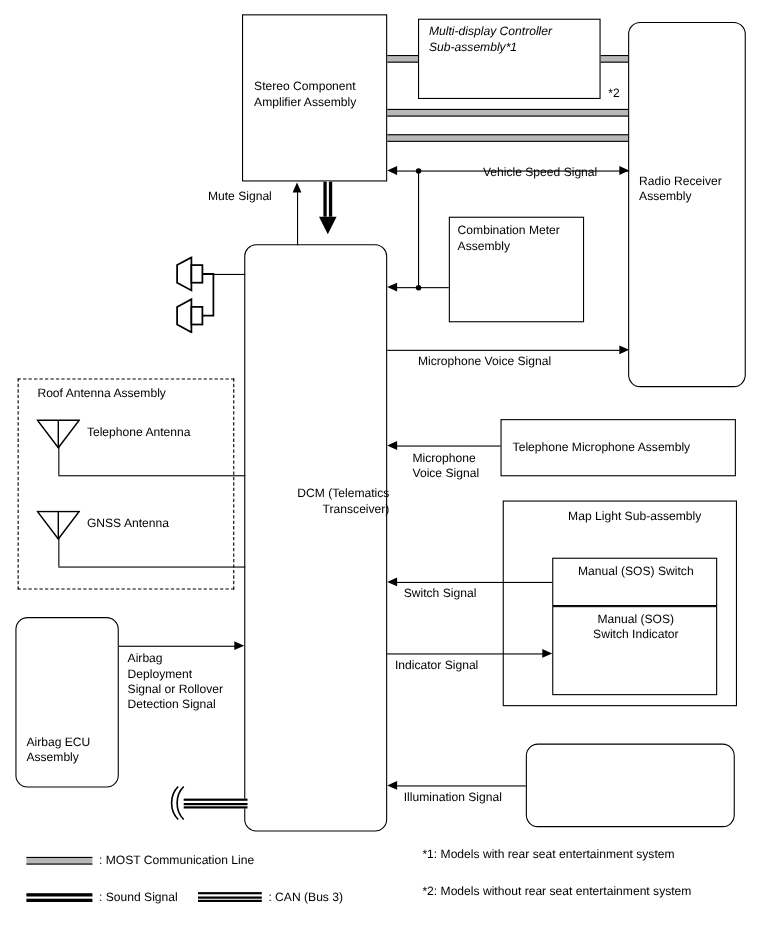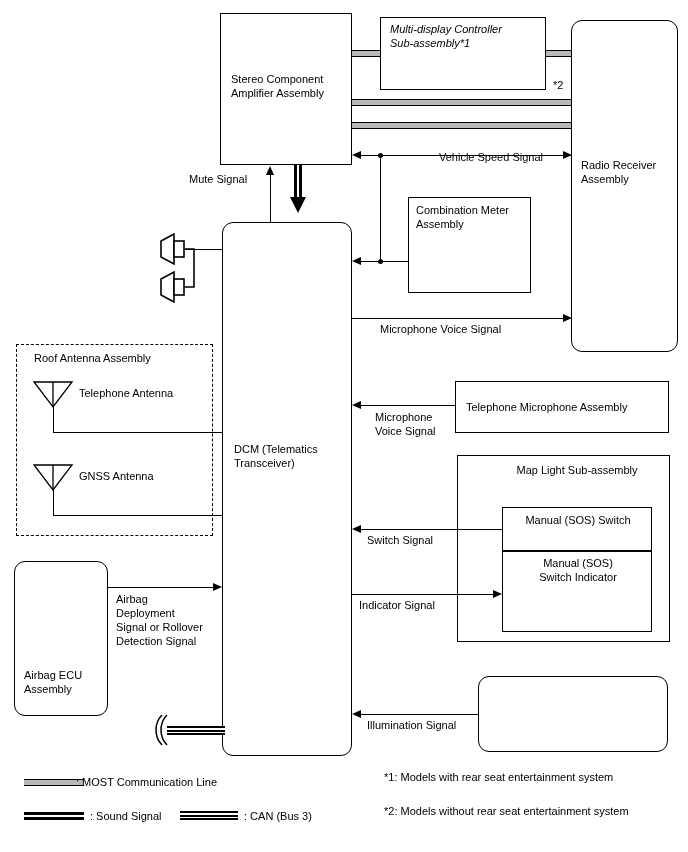--- a/index.html
+++ b/index.html
@@ -53,21 +53,21 @@
   <div class="btxt" style="left:581px;top:158px;width:100px;">Radio Receiver
 Assembly</div>
 
   <div class="note" style="left:553px;top:78px;">*2</div>
 
   <div class="box" style="left:408px;top:197px;width:123px;height:96px;"></div>
   <div class="btxt" style="left:416px;top:203px;width:120px;">Combination Meter
 Assembly</div>
 
   <div class="box round" style="left:222px;top:222px;width:130px;height:534px;"></div>
-  <div class="btxt" style="left:234px;top:442px;width:120px;">DCM (Telematics
+  <div class="btxt" style="left:234px;top:442px;width:120px;text-align:right;">DCM (Telematics
 Transceiver)</div>
 
   <div class="box" style="left:455px;top:381px;width:214px;height:52px;"></div>
   <div class="btxt" style="left:466px;top:400px;width:205px;">Telephone Microphone Assembly</div>
 
   <div class="box" style="left:457px;top:455px;width:213px;height:187px;"></div>
   <div class="btxt" style="left:482px;top:463px;width:190px;text-align:center;">Map Light Sub-assembly</div>
 
   <div class="box" style="left:502px;top:507px;width:150px;height:44px;"></div>
   <div class="btxt" style="left:508px;top:513px;width:140px;text-align:center;">Manual (SOS) Switch</div>
@@ -156,21 +156,21 @@
 Signal or Rollover
 Detection Signal</div>
 
   <div class="can" style="left:167px;top:726px;width:58px;"></div>
   <svg style="position:absolute;left:150px;top:713px;" width="22" height="34">
     <path d="M12 2 C4 10, 4 24, 12 32" fill="none" stroke="#000" stroke-width="1.5"></path>
     <path d="M17 2 C9 10, 9 24, 17 32" fill="none" stroke="#000" stroke-width="1.5"></path>
   </svg>
 
   <div class="most" style="left:24px;top:779px;width:60px;"></div>
-  <div class="legend-txt" style="left:76px;top:775px;">: MOST Communication Line</div>
+  <div class="legend-txt" style="left:90px;top:775px;">: MOST Communication Line</div>
 
   <div class="sound-h" style="left:24px;top:812px;width:60px;"></div>
   <div class="legend-txt" style="left:90px;top:809px;">: Sound Signal</div>
 
   <div class="can" style="left:180px;top:811px;width:58px;"></div>
   <div class="legend-txt" style="left:244px;top:809px;">: CAN (Bus 3)</div>
 
   <div class="note" style="left:384px;top:770px;">*1: Models with rear seat entertainment system</div>
   <div class="note" style="left:384px;top:804px;">*2: Models without rear seat entertainment system</div>
 

